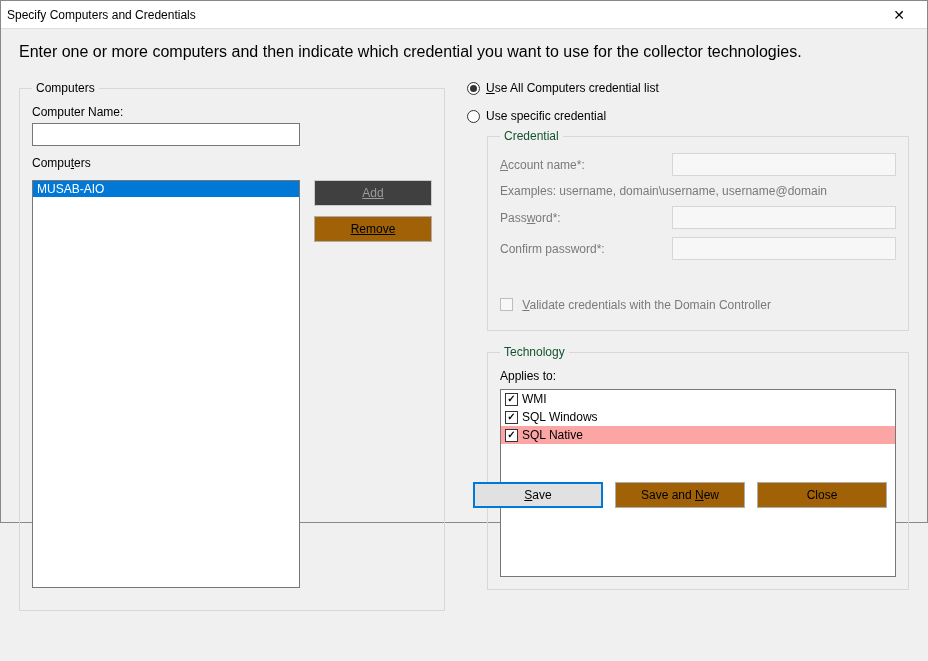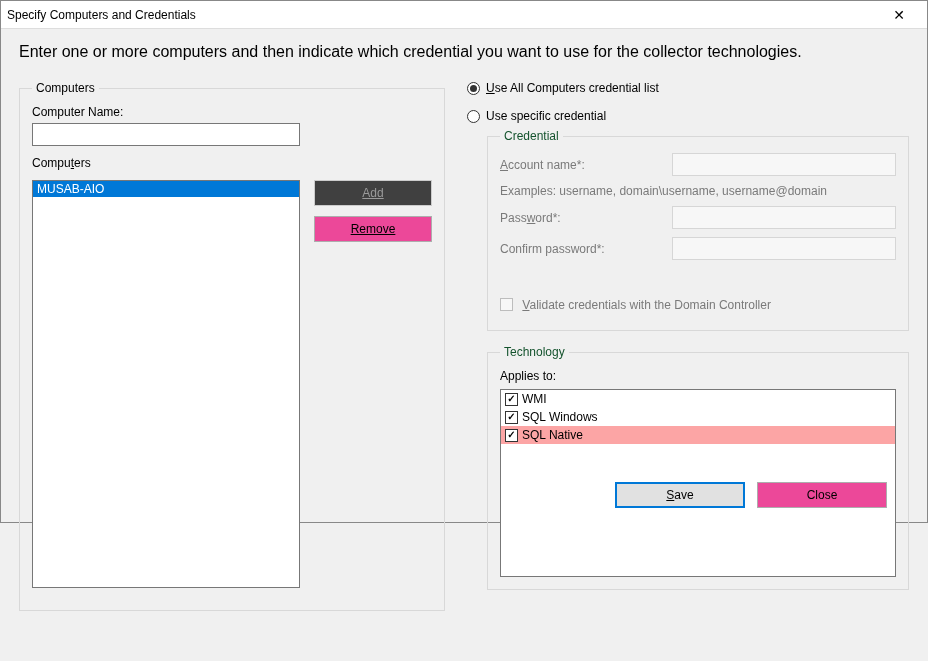--- a/index.html
+++ b/index.html
@@ -95,21 +95,21 @@
   .list-item {
     padding: 1px 4px;
     color: #fff;
     background: #0078d7;
     font-size: 12px;
   }
   .btn-stack { display: flex; flex-direction: column; gap: 10px; width: 118px; }
   button.std {
     height: 26px;
     border: 1px solid #adadad;
-    background: #ec4899;
+    background: #a16207;
     font-family: inherit;
     font-size: 12px;
     cursor: default;
   }
   button.std:disabled {
     color: #9a9a9a;
     background: #404040;
     border-color: #ccc;
   }
   button.primary {
@@ -284,18 +284,21 @@
         </fieldset>
 
       </div>
     </div>
 
     <div class="bottom-buttons">
       <button class="std primary">
         <span class="underline-access">S</span><span>ave</span>
       </button>
       <button class="std">
+        <span>Save and </span><span class="underline-access">N</span><span>ew</span>
+      </button>
+      <button class="std">
         <span>Close</span>
       </button>
     </div>
 
   </div>
 </div>
 
 </body></html>

